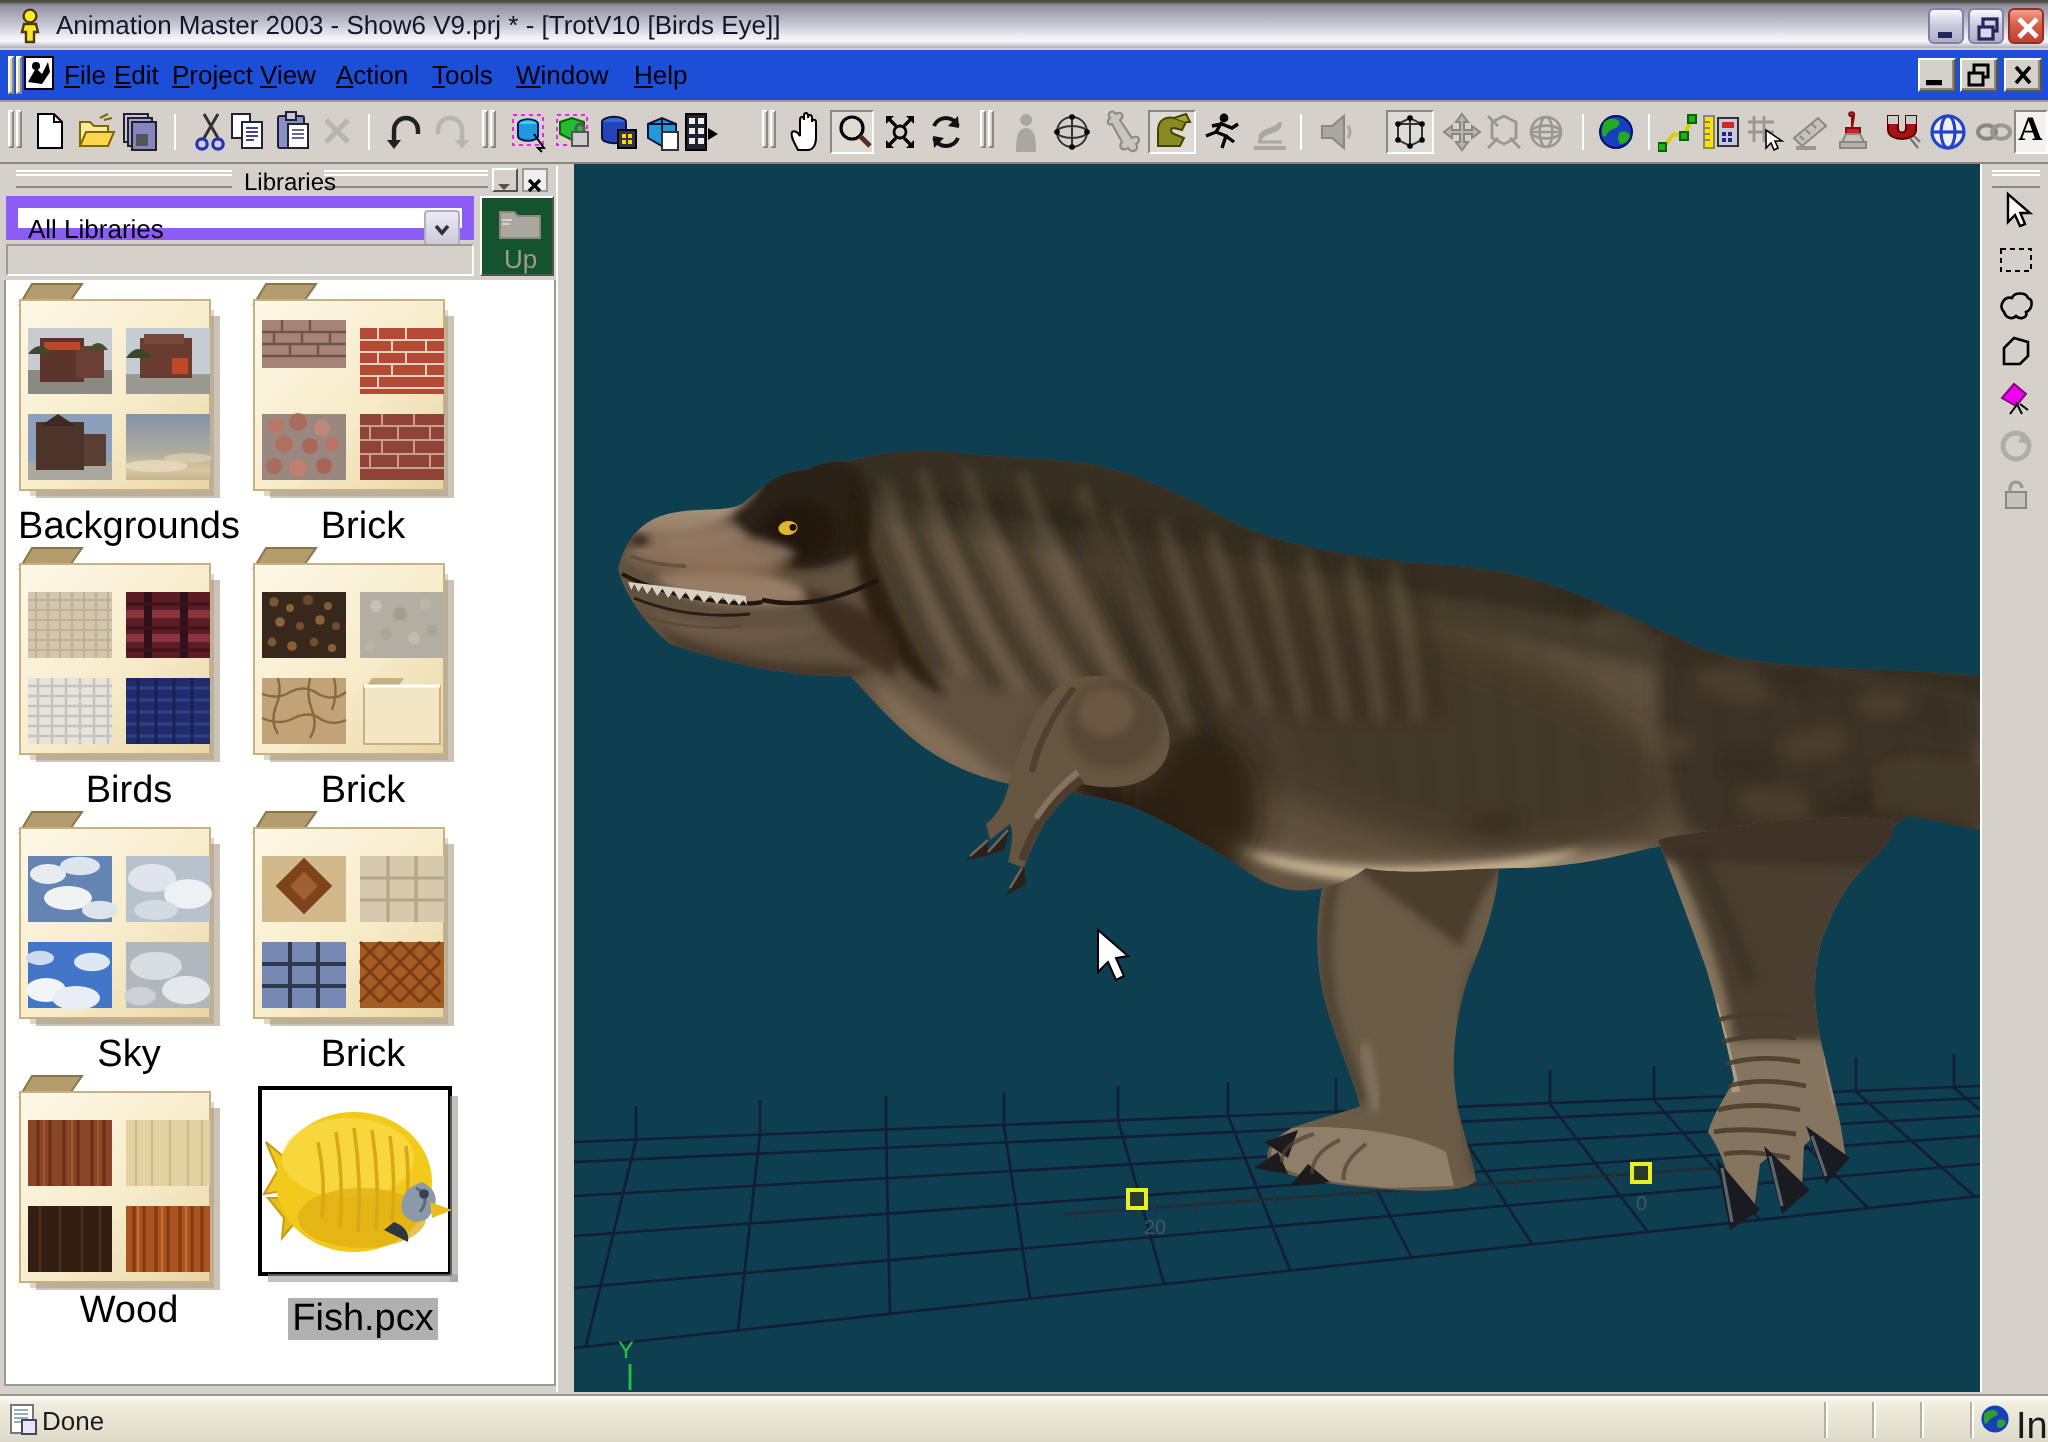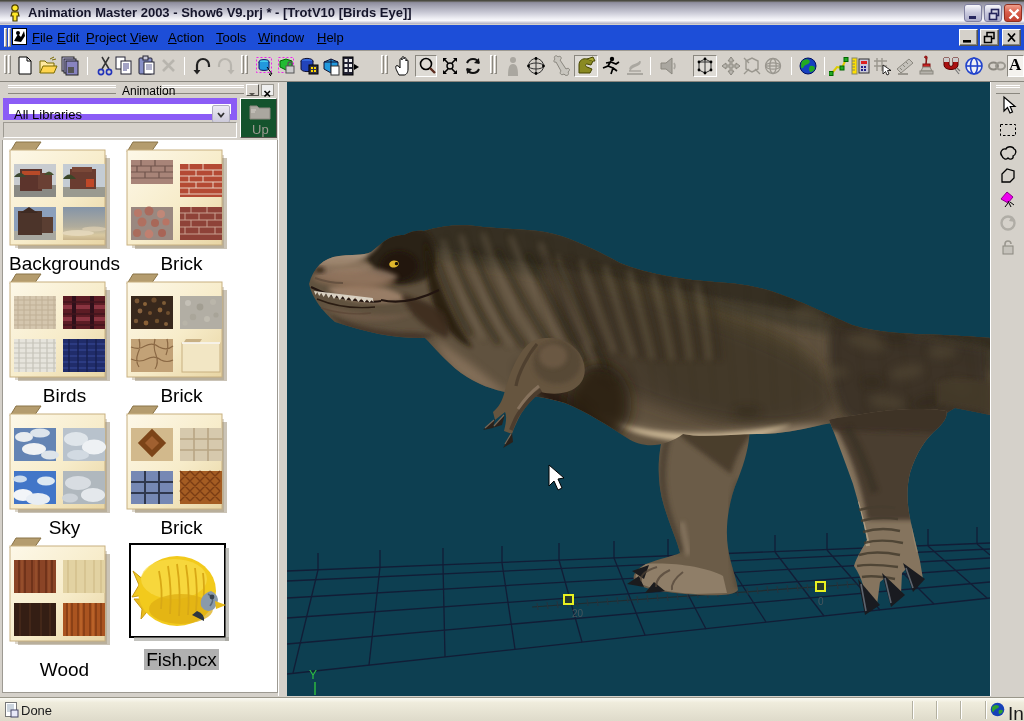--- a/index.html
+++ b/index.html
@@ -2,21 +2,21 @@
 <html><head>
 <meta charset="utf-8">
 <style>
 * { margin:0; padding:0; box-sizing:border-box; }
 html,body { width:1024px; height:721px; overflow:hidden; font-family:"Liberation Sans",sans-serif; }
 #root { position:relative; width:1024px; height:721px; background:#d5d1ca; }
 
 #titlebar { position:absolute; left:0; top:0; width:1024px; height:24px;
   background:linear-gradient(#55544a 0%,#8f8e9e 7%,#a8a8b6 25%,#c9c9d5 50%,#ececf2 74%,#f8f8fc 85%,#b0aec0 100%);
   border-top:1px solid #4a4a40; }
-#titlebar .ttext { position:absolute; left:28px; top:4px; font-size:13px; font-weight:bold; color:#15152a; letter-spacing:0px; }
+#titlebar .ttext { position:absolute; left:28px; top:4px; font-size:13px; font-weight:normal; color:#15152a; letter-spacing:0px; }
 #amicon { position:absolute; left:7px; top:3px; width:17px; height:18px; }
 .tbtn { position:absolute; top:3px; width:18px; height:18px; border-radius:3px; }
 .tbtn.min { left:964px; background:linear-gradient(#f8f8fc,#c9c9dd 50%,#aeaecb); border:1px solid #8080a0; }
 .tbtn.res { left:984px; background:linear-gradient(#f8f8fc,#c9c9dd 50%,#aeaecb); border:1px solid #8080a0; }
 .tbtn.cls { left:1004px; background:linear-gradient(#f0a08c,#d95f4c 45%,#c04030); border:1px solid #903020; }
 
 #menubar { position:absolute; left:0; top:25px; width:1024px; height:26px; background:#1d4ed8; border-bottom:1px solid #9d9a92; }
 .vgrip { position:absolute; top:3px; width:3px; height:19px; border:1px solid #fff; border-right-color:#8a877f; border-bottom-color:#8a877f; background:#d5d1ca; }
 #menubar .mitem { position:absolute; top:5px; font-size:13px; color:#000; }
 .ul { text-decoration:underline; }
@@ -320,21 +320,21 @@
         <ellipse cx="13.5" cy="11" rx="4.5" ry="3.4" fill="none" stroke="#9a978f" stroke-width="2"></ellipse>
       </svg>
   <div class="tico pressed" style="left:1007px;width:17px;background:#f4f2ee"></div>
   <div style="position:absolute;left:1009px;top:3px;font-size:17px;font-weight:bold;color:#000;font-family:'Liberation Serif',serif">A</div>
 </div>
 
 <div id="libpanel">
   <div id="libhead">
     <div class="hgrip" style="left:8px;width:108px"></div>
     <div class="hgrip" style="left:162px;width:82px"></div>
-    <span class="htext">Animation</span>
+    <span class="htext">Libraries</span>
     <div style="position:absolute;left:246px;top:1px;width:13px;height:12px;background:#d5d1ca;border:1px solid #fff;border-right-color:#55534d;border-bottom-color:#55534d"><svg width="11" height="10">
             <path d="M2,4 L8,4 L5,7 Z" fill="#55534d"></path>
           </svg></div>
     <div style="position:absolute;left:261px;top:1px;width:13px;height:12px;background:#efefef;border:1px solid #9d9a92"><svg width="11" height="10">
             <path d="M2.5,2 L8,7.5 M8,2 L2.5,7.5" stroke="#000" stroke-width="1.6"></path>
           </svg></div>
   </div>
   <div id="combo">
         <span class="ctext">All Libraries</span>
     <div class="carr"><svg width="16" height="16">
@@ -588,21 +588,21 @@
 
     </g>
   </svg>
 
   <span class="flabel" style="left:6px;top:170px">Backgrounds</span>
   <span class="flabel" style="left:123px;top:170px">Brick</span>
   <span class="flabel" style="left:6px;top:302px">Birds</span>
   <span class="flabel" style="left:123px;top:302px">Brick</span>
   <span class="flabel" style="left:6px;top:434px">Sky</span>
   <span class="flabel" style="left:123px;top:434px">Brick</span>
-  <span class="flabel" style="left:6px;top:576px">Wood</span>
+  <span class="flabel" style="left:6px;top:562px">Wood</span>
   <span class="flabel" style="left:123px;top:566px"><span style="background:#b0b0b0;padding:0 2px">Fish.pcx</span></span>
   </div>
 </div>
 
 <div id="viewport">
 <svg id="vpsvg" width="703" height="614" viewBox="0 0 703 614">
 <defs>
   <filter id="soft" x="-30%" y="-30%" width="160%" height="160%">
             <feGaussianBlur stdDeviation="4"></feGaussianBlur>
           </filter>

